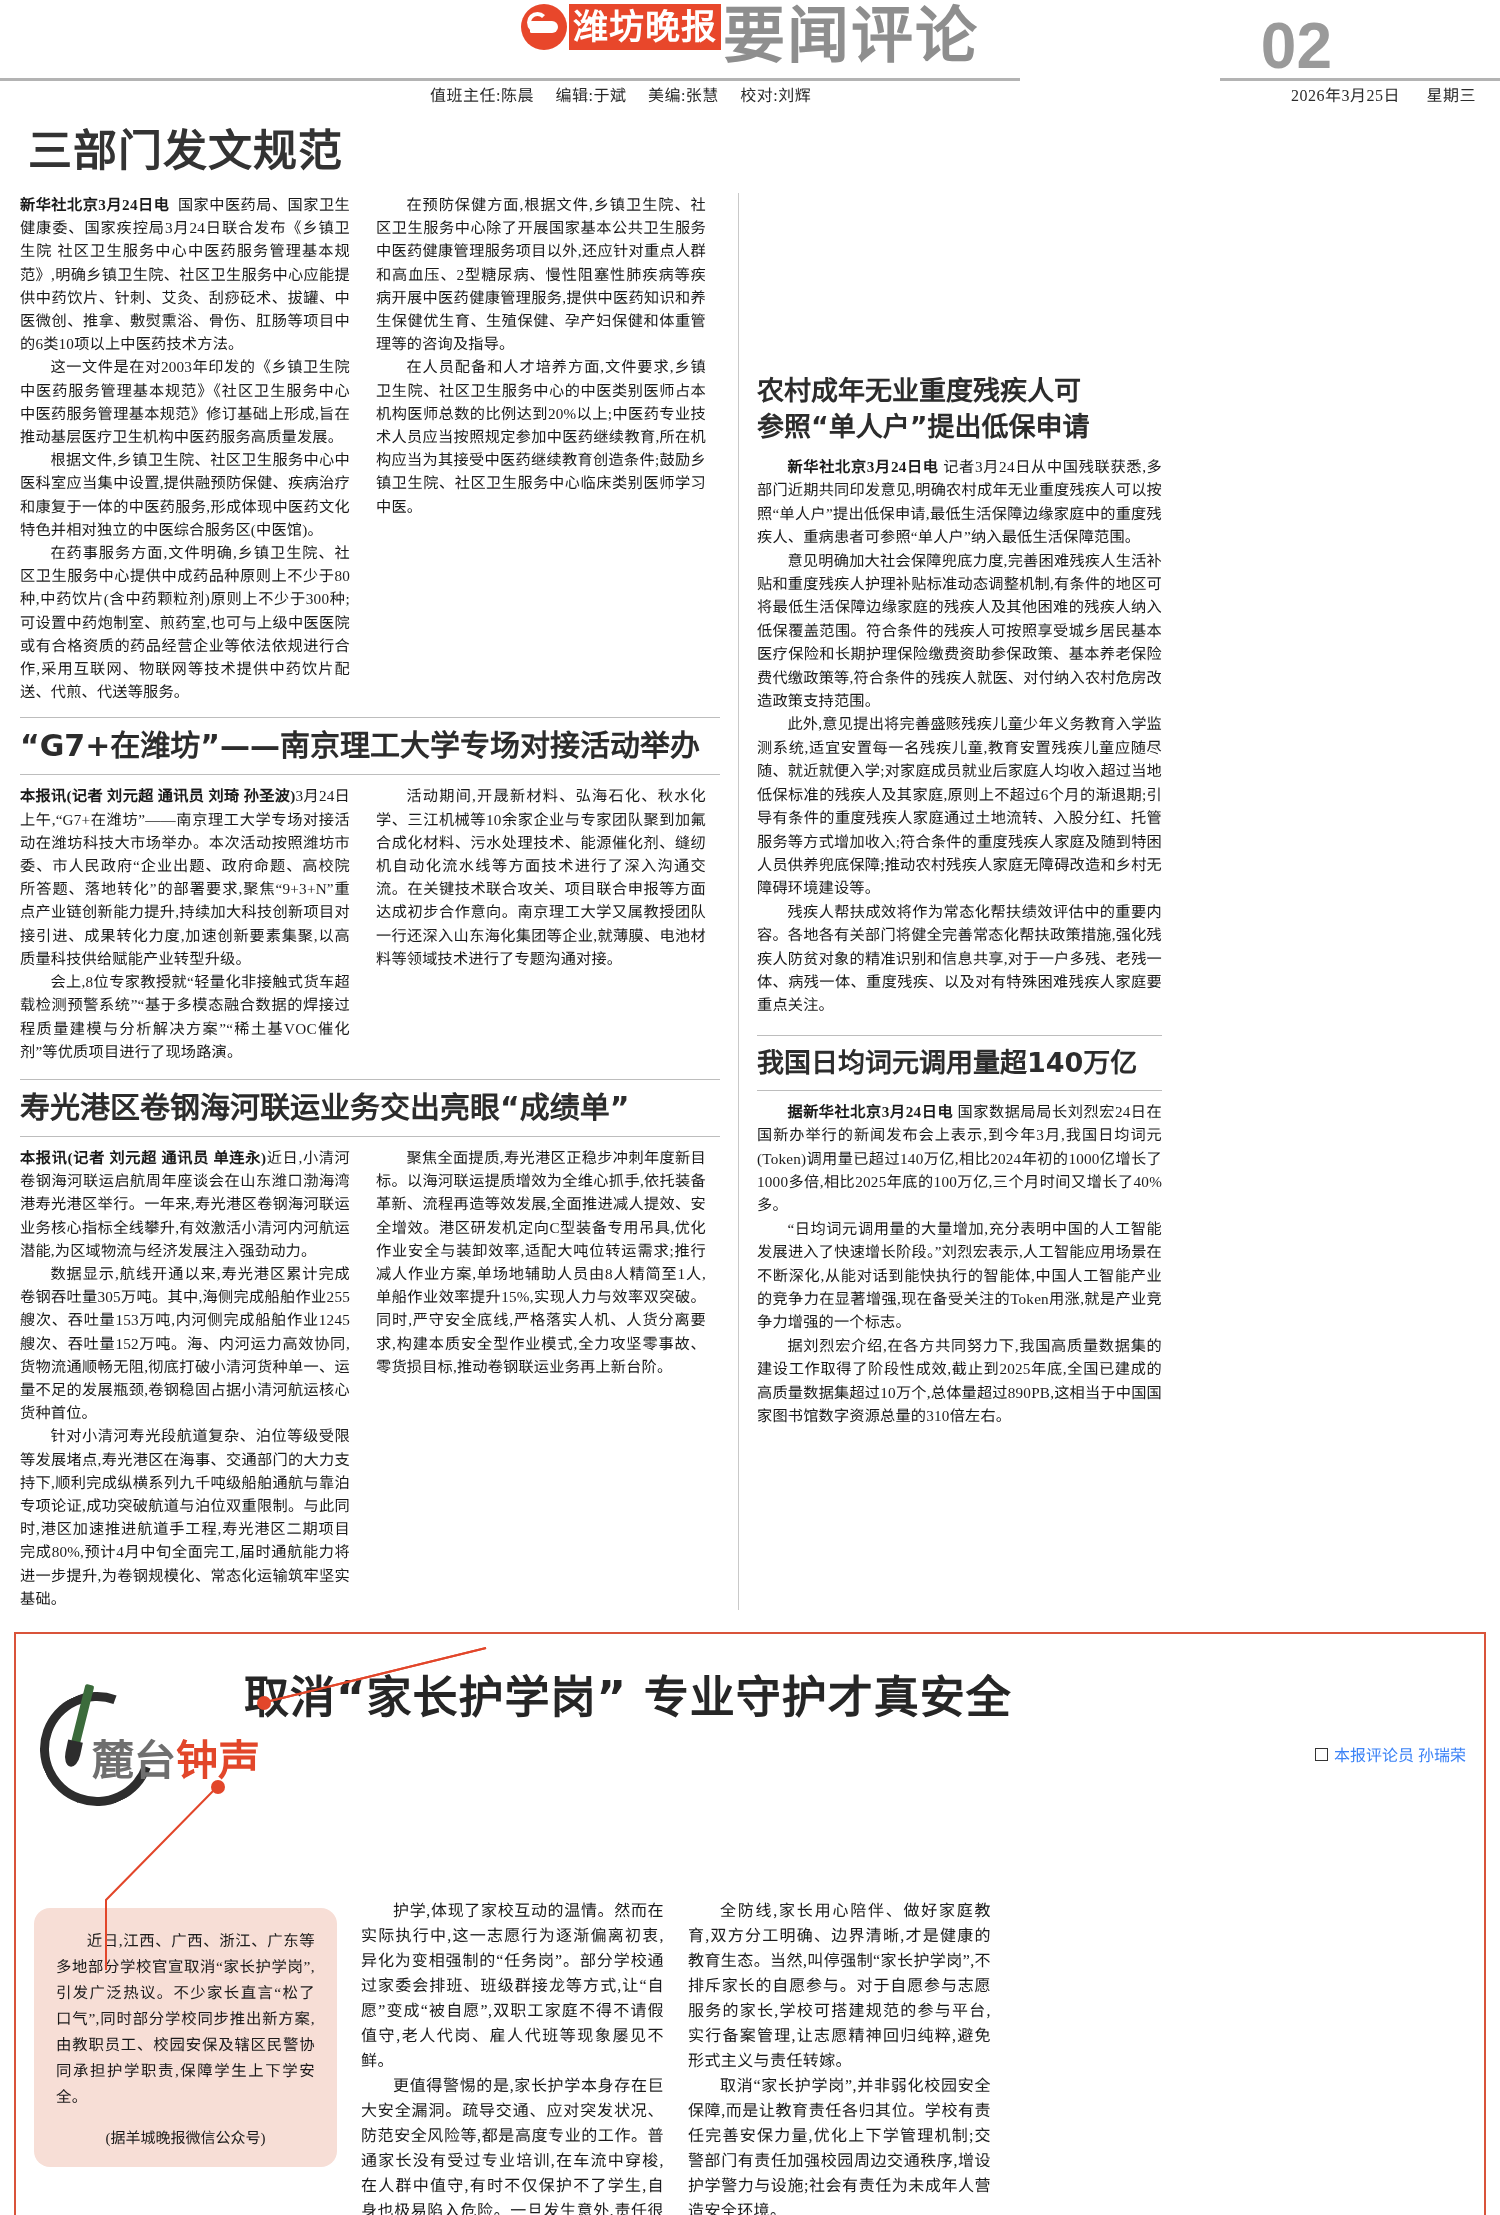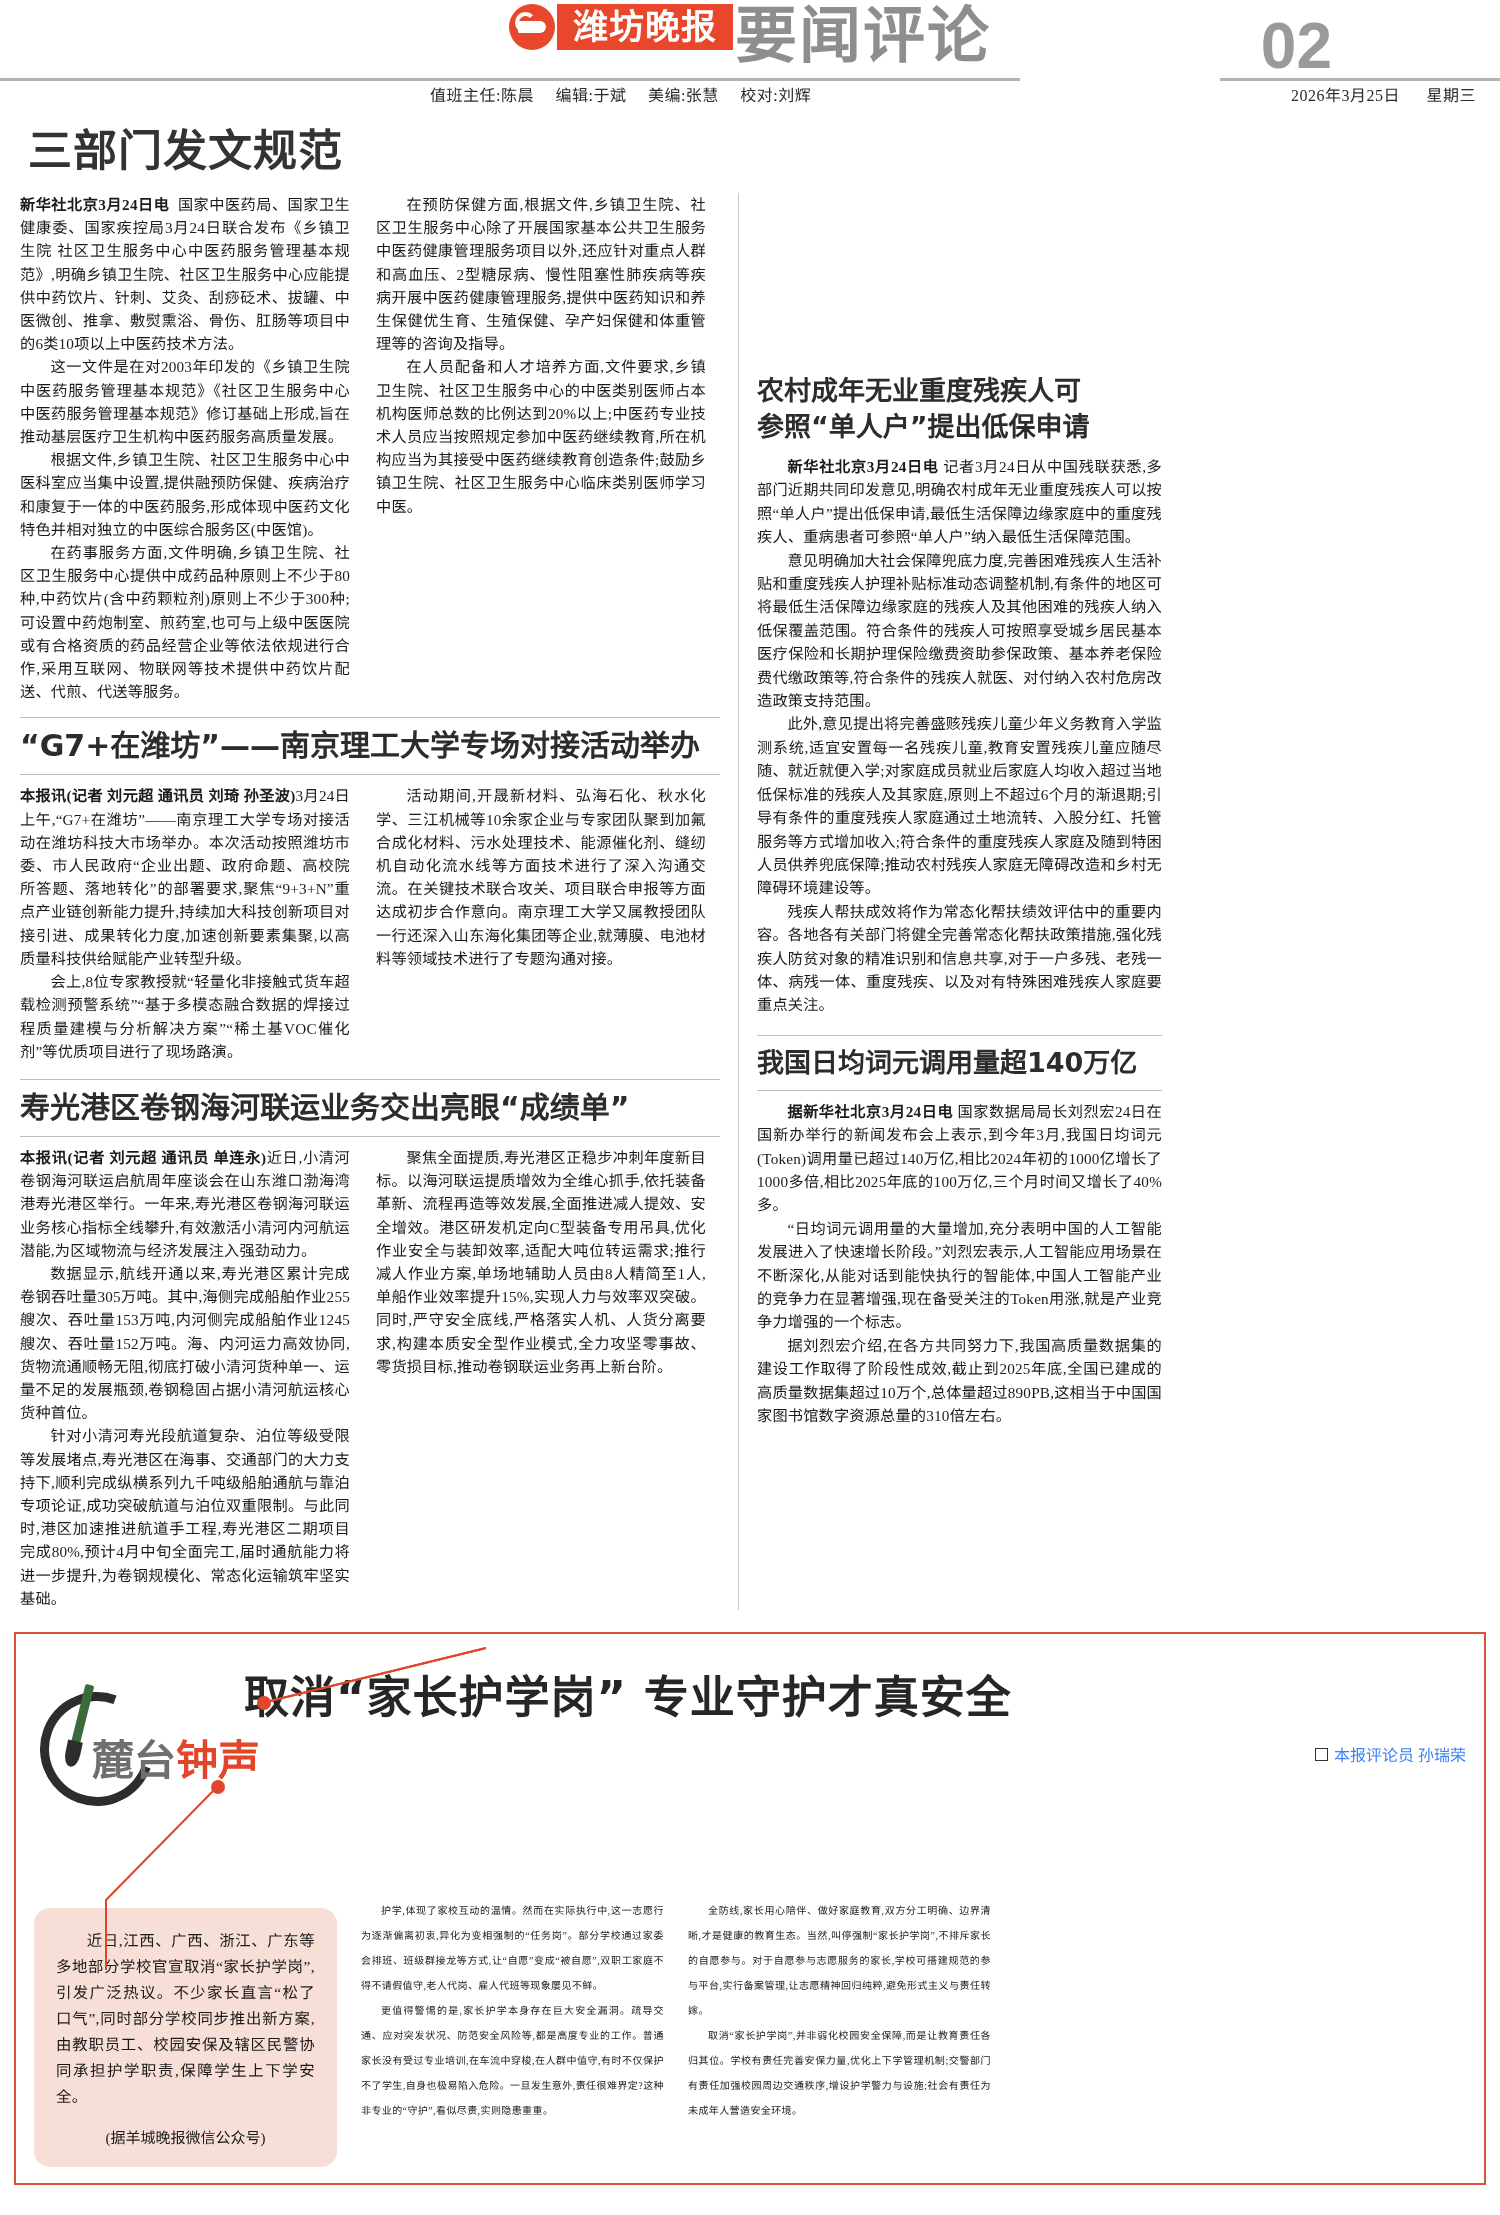--- a/index.html
+++ b/index.html
@@ -27,21 +27,21 @@
   .logo-circle::before{
     content:"";position:absolute;width:28px;height:12px;background:#fff;
     border-radius:2px 8px 8px 2px;left:9px;top:17px;
   }
   .logo-circle::after{
     content:"";position:absolute;width:13px;height:13px;border-radius:50%;
     border:4px solid #fff;left:6px;top:8px;border-right-color:transparent;
   }
   .logo-name{
     background:#e8472b;color:#fff;font-weight:bold;
-    font-size:35px;line-height:46px;padding:0 16px;letter-spacing:1px;
+    font-size:35px;line-height:46px;padding:0 4px;letter-spacing:1px;
     font-family:"DejaVu Sans","Liberation Sans",sans-serif;
   }
   .mast-title{
     font-size:62px;line-height:64px;font-weight:bold;color:#8e8e8e;
     letter-spacing:2px;margin-left:2px;
     font-family:"DejaVu Sans","Liberation Sans",sans-serif;
   }
   .pagenum{
     position:absolute;right:168px;top:14px;
     font-size:64px;font-weight:bold;color:#9a9a9a;line-height:64px;
@@ -143,21 +143,21 @@
   }
   .cm-author .box{
     display:inline-block;width:11px;height:11px;border:1.6px solid #333;margin-right:6px;
   }
 
   .leader{position:absolute;pointer-events:none;}
 
   .cm-cols{display:flex;gap:24px;margin-top:10px;}
   .cm-c{width:303px;}
   .cm-c p{
-    margin:0;font-size:10px;line-height:25px;text-align:justify;
+    margin:0;font-size:16px;line-height:25px;text-align:justify;
     text-indent:2em;letter-spacing:.4px;
   }
   .cm-c.kai p{font-family:"Liberation Serif","DejaVu Serif",serif;}
 
   .quote-box{
     background:#f7ded6;border-radius:16px;padding:20px 22px;margin-top:96px;
   }
   .quote-box p{
     margin:0;font-size:15.4px;line-height:26px;text-align:justify;text-indent:2em;
   }

